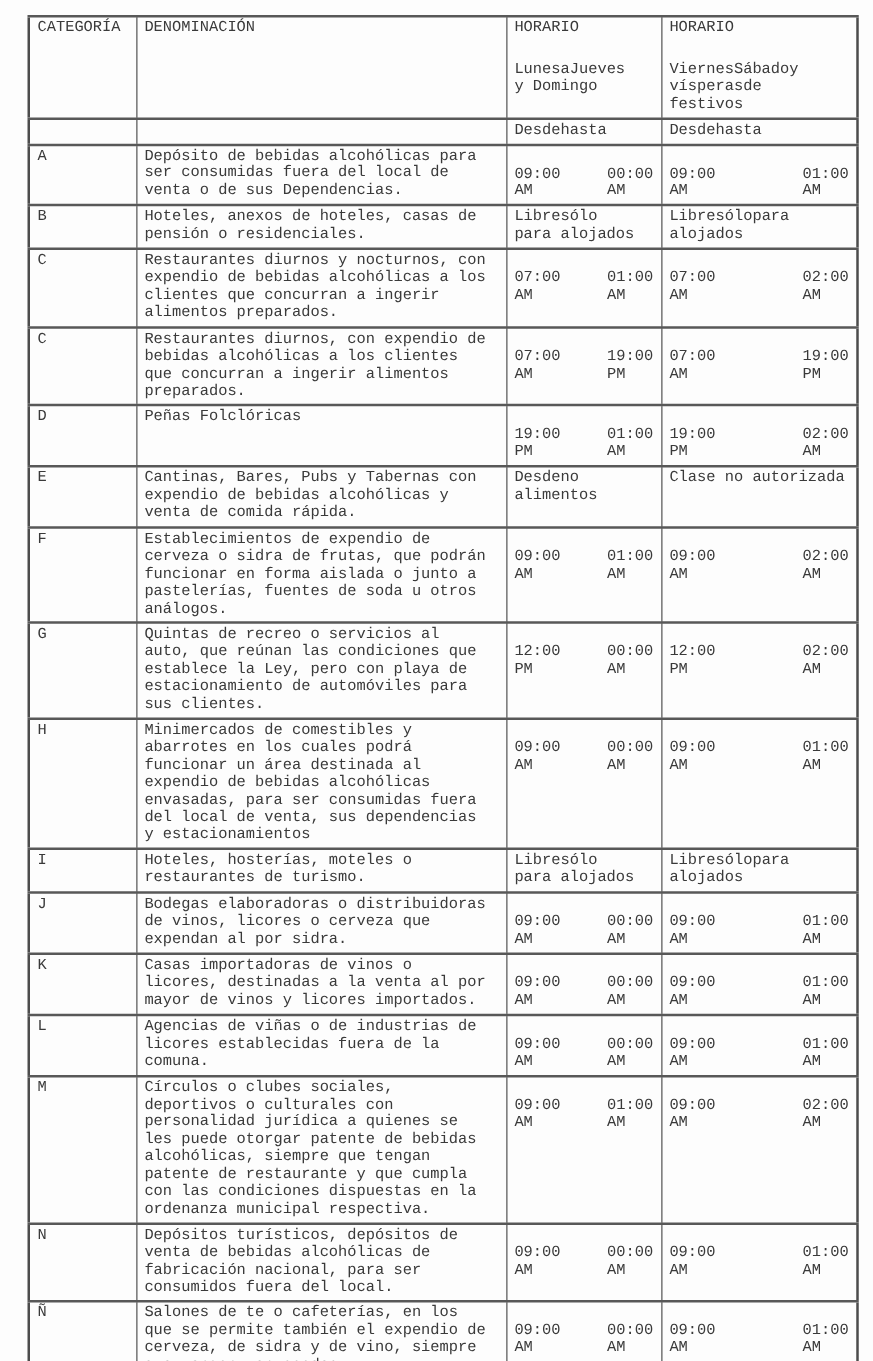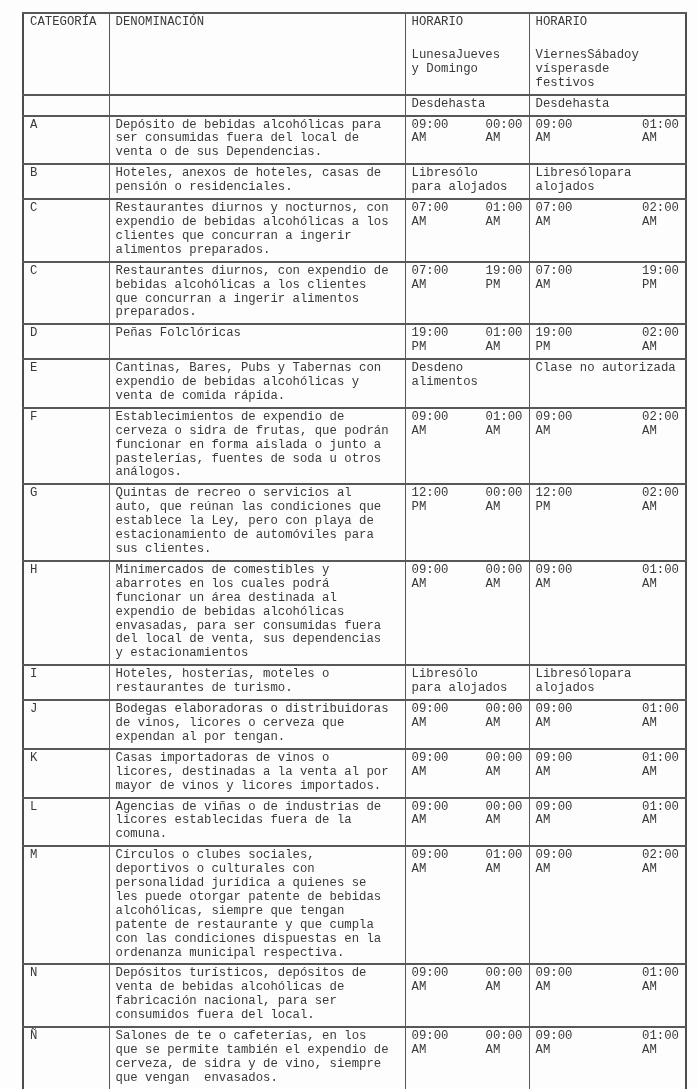--- a/index.html
+++ b/index.html
@@ -48,20 +48,21 @@
   col.c-h2  { width: 157px; }
   .pre { white-space: pre-wrap; }
   .spacer { height: 19px; }
   .jline {
     display: flex;
     justify-content: flex-start;
   }
   .times {
     display: flex;
     justify-content: space-between;
+    margin-top: 14px;
   }
   .t-col { text-align: left; }
   .t-col.right { }
   .subhdr .jline { width: 100%; }
 </style>
 </head>
 <body>
 
 <div id="page">
   <table class="doc">
@@ -397,21 +398,21 @@
               <span>sólo</span>
               <span>para</span>
             </div>
             <div>alojados</div>
           </td>
         </tr>
         <tr>
           <td>J</td>
           <td class="pre">Bodegas elaboradoras o distribuidoras
 de vinos, licores o cerveza que
-expendan al por tengan.</td>
+expendan al por sidra.</td>
           <td>
             <div class="times">
               <div class="t-col">
                 <div>09:00</div>
                 <div>AM</div>
               </div>
               <div class="t-col right">
                 <div>00:00</div>
                 <div>AM</div>
               </div>

